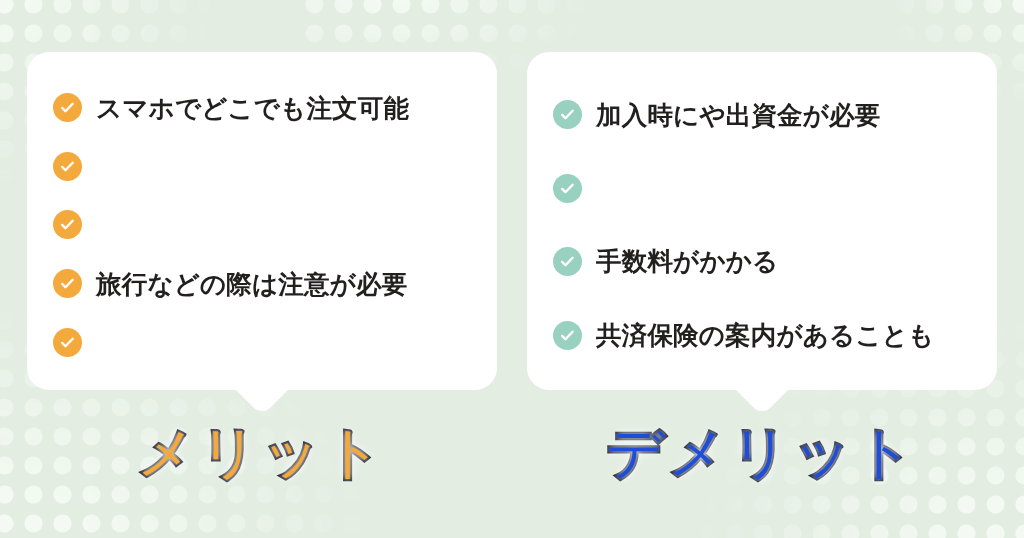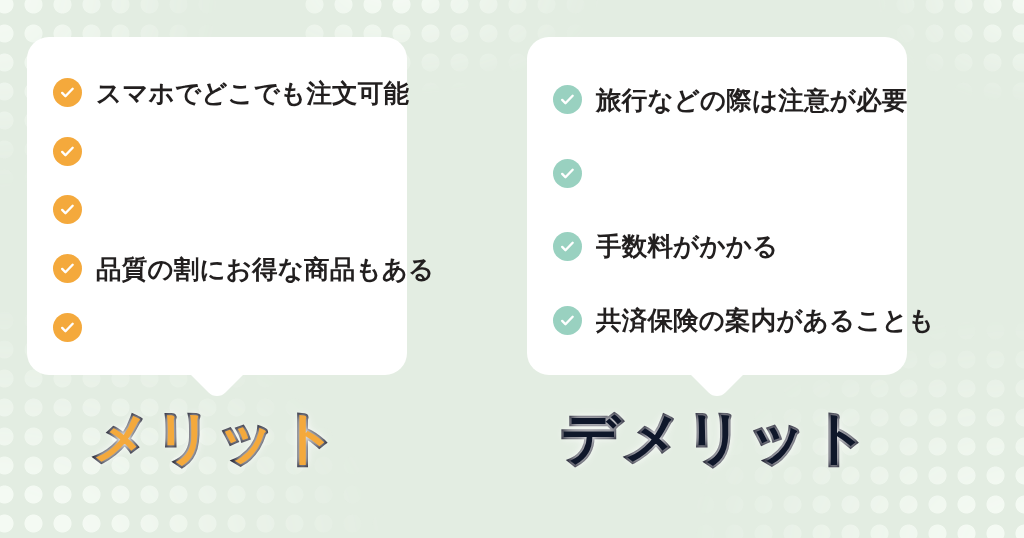--- a/index.html
+++ b/index.html
@@ -53,22 +53,22 @@
   }
   .dots.tm {
     left:300px; top:-10px; width:300px; height:150px;
     -webkit-mask-image:radial-gradient(ellipse 300px 150px at 30% 0%, #000 5%, rgba(0,0,0,0) 72%);
             mask-image:radial-gradient(ellipse 300px 150px at 30% 0%, #000 5%, rgba(0,0,0,0) 72%);
   }
 
   
   .column {
     position:absolute;
-    top:37px;
-    width:380px;
+    top:52px;
+    width:470px;
   }
   .column.left  { left:27px; }
   .column.right { left:527px; }
 
   
   .card {
     position:relative;
     background:#ffffff;
     border-radius:22px;
     height:338px;
@@ -131,34 +131,34 @@
     letter-spacing:0.2px;
     white-space:nowrap;
   }
 
   
   .label {
     margin-top:34px;
     text-align:center;
     font-family:"Liberation Sans", sans-serif;
     font-size:57px;
-    font-weight:700;
+    font-weight:400;
     letter-spacing:4px;
     line-height:1;
   }
   .label-merit {
     color:#f4a93c;
     -webkit-text-stroke:4.5px #191a2b;
     paint-order:stroke fill;
     text-shadow:
       0 0 7px rgba(255,255,255,.95),
       0 0 12px rgba(255,255,255,.8);
   }
   .label-demerit {
-    color:#0f172a;
+    color:#1d4ed8;
     -webkit-text-stroke:4.5px #191a2b;
     paint-order:stroke fill;
     text-shadow:
       0 0 7px rgba(255,255,255,.95),
       0 0 12px rgba(255,255,255,.8);
   }
 </style>
 </head>
 <body>
 
@@ -198,21 +198,21 @@
             </svg>
         </span>
       </div>
 
       <div class="row">
         <span class="check check-merit">
           <svg viewBox="0 0 24 24" aria-hidden="true">
               <path d="M4.5 12.6l4.6 4.7 10.2-10.6" fill="none" stroke="#ffffff" stroke-width="3.4" stroke-linecap="round" stroke-linejoin="round"></path>
             </svg>
         </span>
-        <span class="row-text">品質の割にお得な商品もある</span>
+        <span class="row-text">旅行などの際は注意が必要</span>
       </div>
 
       <div class="row">
         <span class="check check-merit">
           <svg viewBox="0 0 24 24" aria-hidden="true">
               <path d="M4.5 12.6l4.6 4.7 10.2-10.6" fill="none" stroke="#ffffff" stroke-width="3.4" stroke-linecap="round" stroke-linejoin="round"></path>
             </svg>
         </span>
       </div>
 
@@ -225,21 +225,21 @@
   <div class="column right">
 
     <div class="card">
 
       <div class="row">
         <span class="check check-demerit">
           <svg viewBox="0 0 24 24" aria-hidden="true">
               <path d="M4.5 12.6l4.6 4.7 10.2-10.6" fill="none" stroke="#ffffff" stroke-width="3.4" stroke-linecap="round" stroke-linejoin="round"></path>
             </svg>
         </span>
-        <span class="row-text">旅行などの際は注意が必要</span>
+        <span class="row-text">加入時にや出資金が必要</span>
       </div>
 
       <div class="row">
         <span class="check check-demerit">
           <svg viewBox="0 0 24 24" aria-hidden="true">
               <path d="M4.5 12.6l4.6 4.7 10.2-10.6" fill="none" stroke="#ffffff" stroke-width="3.4" stroke-linecap="round" stroke-linejoin="round"></path>
             </svg>
         </span>
       </div>
 

